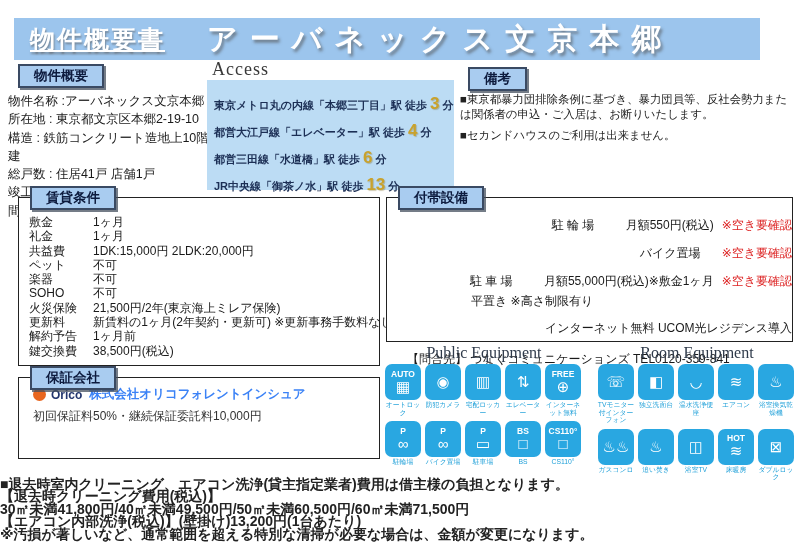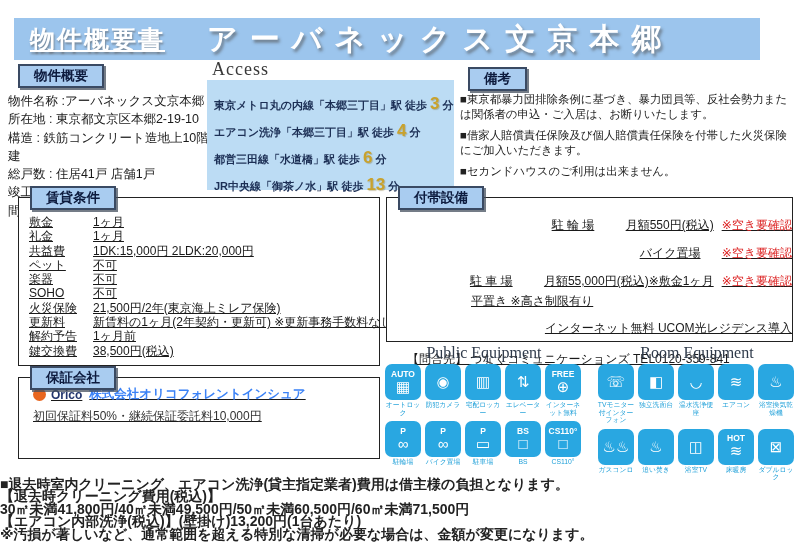--- a/index.html
+++ b/index.html
@@ -32,21 +32,21 @@
         height:27px;line-height:22px;padding-left:7px;}
   .access-min{font-size:17px;font-weight:bold;color:#c9a22c;padding:0 3px;
         text-shadow:1px 1px 1px rgba(120,100,30,.35);}
 
   
   .remarks-body{position:absolute;left:460px;top:92px;width:338px;font-size:11.4px;
         line-height:14.5px;color:#222;}
   .remarks-body p{margin:0 0 7px 0;}
 
   
-  .frame{position:absolute;border:1.3px solid #222;background:#fff;box-sizing:border-box;text-decoration:underline;}
+  .frame{position:absolute;border:1.3px solid #222;background:#fff;box-sizing:border-box;}
 
   
   .lease-rows{padding:17px 0 0 10px;}
   .lease-row{display:flex;font-size:12px;line-height:14.3px;color:#1a1a1a;}
   .lease-label{width:64px;flex-shrink:0;}
   .lease-value{white-space:nowrap;}
 
   
   .fac-content{padding:19px 0 0 10px;font-size:12px;color:#1a1a1a;}
   .fac-row{display:flex;margin-bottom:11px;justify-content:flex-end;}
@@ -95,29 +95,28 @@
     <div>所在地 : 東京都文京区本郷2-19-10</div>
     <div>構造 : 鉄筋コンクリート造地上10階建</div>
     <div>総戸数 : 住居41戸  店舗1戸</div>
     <div>竣工 : 2022年8月</div>
     <div>間取 :  1DK/2LDK</div>
   </div>
 
   <div class="access-h">Access</div>
   <div class="access-box">
     <div class="access-line"><span>東京メトロ丸の内線「本郷三丁目」駅 徒歩</span><span class="access-min">3</span><span>分</span></div>
-    <div class="access-line"><span>エアコン洗浄「本郷三丁目」駅 徒歩</span><span class="access-min">4</span><span>分</span></div>
+    <div class="access-line"><span>都営大江戸線「エレベーター」駅 徒歩</span><span class="access-min">4</span><span>分</span></div>
     <div class="access-line"><span>都営三田線「水道橋」駅 徒歩</span><span class="access-min">6</span><span>分</span></div>
     <div class="access-line"><span>JR中央線「御茶ノ水」駅 徒歩</span><span class="access-min">13</span><span>分</span></div>
   </div>
 
   <div class="chip" style="left:468px;top:67px;">備考</div>
   <div class="remarks-body">
     <p>■東京都暴力団排除条例に基づき、暴力団員等、反社会勢力または関係者の申込・ご入居は、お断りいたします。</p>
-    <p>■借家人賠償責任保険及び個人賠償責任保険を付帯した火災保険にご加入いただきます。</p>
     <p>■セカンドハウスのご利用は出来ません。</p>
   </div>
 
   <div class="chip" style="left:30px;top:186px;">賃貸条件</div>
   <div class="frame" style="left:18px;top:197px;width:362px;height:169px;">
     <div class="lease-rows">
       <div class="lease-row">
           <span class="lease-label">敷金</span>
           <span class="lease-value">1ヶ月</span>
         </div>

